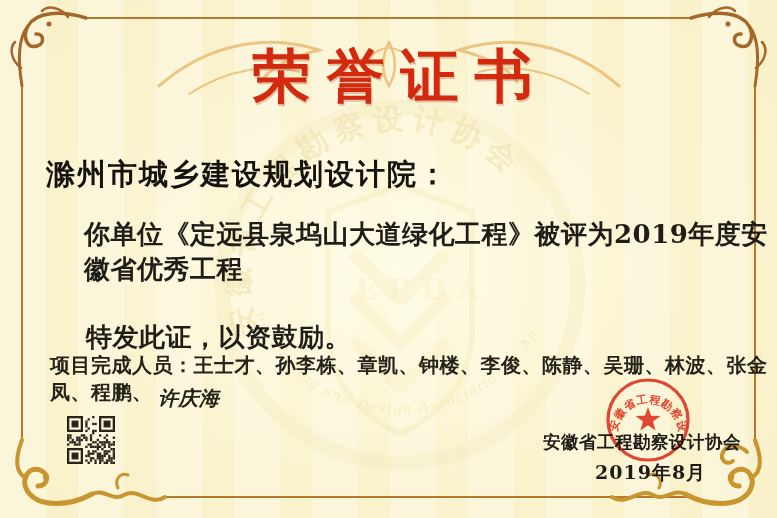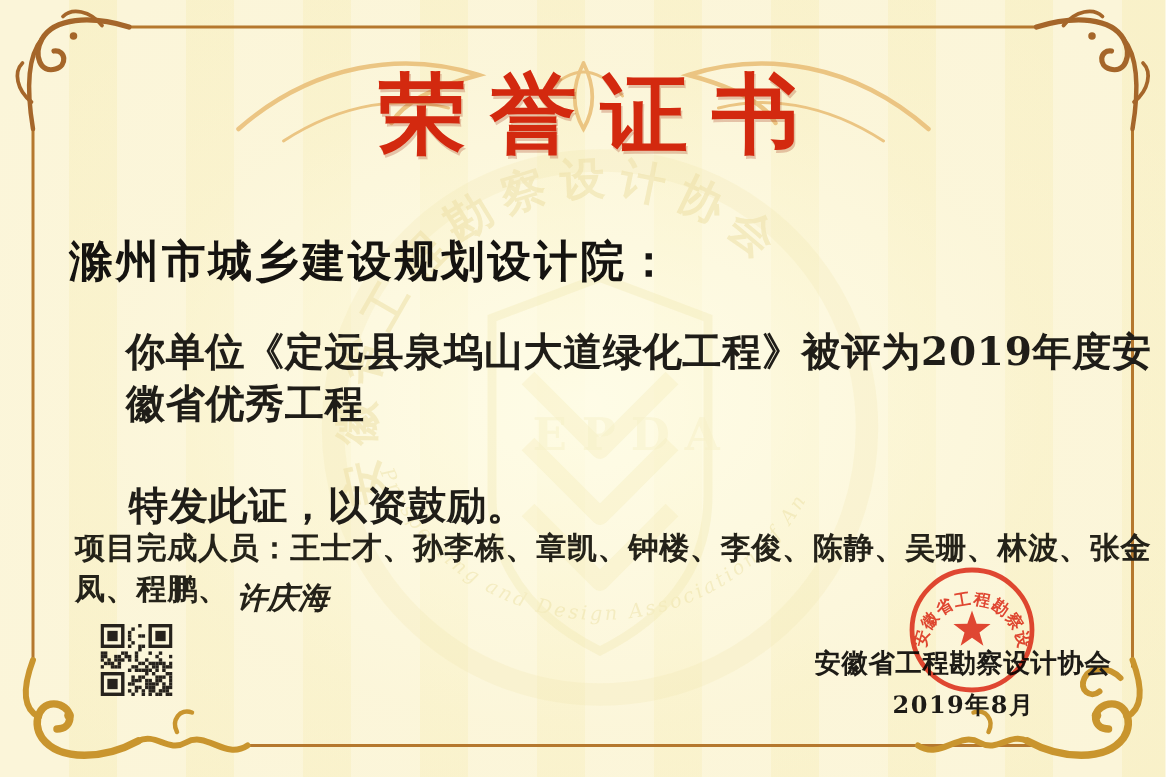--- a/index.html
+++ b/index.html
@@ -23,21 +23,21 @@
   }
   .recipient{left:46px;top:155px;font-size:29px;font-weight:700;color:#151310;letter-spacing:2px;z-index:4;}
   .body-line{font-size:26px;color:#1f1d18;letter-spacing:.5px;font-weight:600;z-index:4;}
   .line1{left:84px;top:217px;}
   .line2{left:46px;top:260px;}
   .line3{left:86px;top:304px;margin-top:16px;}
   .personnel{font-size:20px;color:#242219;font-weight:700;letter-spacing:.5px;z-index:4;}
   .pers1{left:50px;top:352px;}
   .pers2{left:158px;top:385px;font-style:italic;}
   .issuer{left:543px;top:430px;font-size:17.5px;font-weight:700;color:#1d1b16;letter-spacing:.5px;z-index:4;}
-  .date{left:595px;top:460px;font-size:16px;font-weight:700;color:#1d1b16;letter-spacing:1px;z-index:4;}
+  .date{left:595px;top:460px;font-size:19px;font-weight:700;color:#1d1b16;letter-spacing:1px;z-index:4;}
   .qr{left:67px;top:416px;z-index:4;}
   .seal{left:598px;top:374px;z-index:5;mix-blend-mode:multiply;opacity:.88;}
   .wm-cn{font-size:30px;font-weight:bold;fill:#e6d48c;letter-spacing:8px;}
   .wm-en{font-size:13px;font-style:italic;fill:#e8db98;letter-spacing:2px;}
   .wm-mono{font-size:30px;font-weight:bold;fill:#efe5ab;letter-spacing:10px;}
   .seal-text{font-size:11px;font-weight:bold;fill:#e0301e;letter-spacing:1px;}
 </style>
 </head>
 <body>
 

